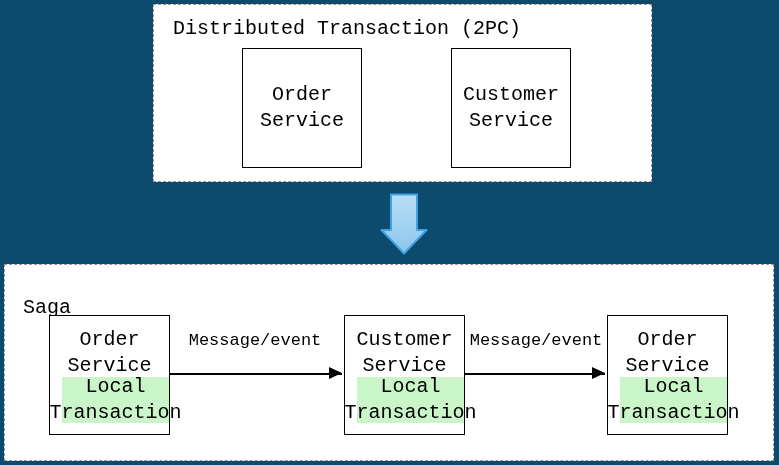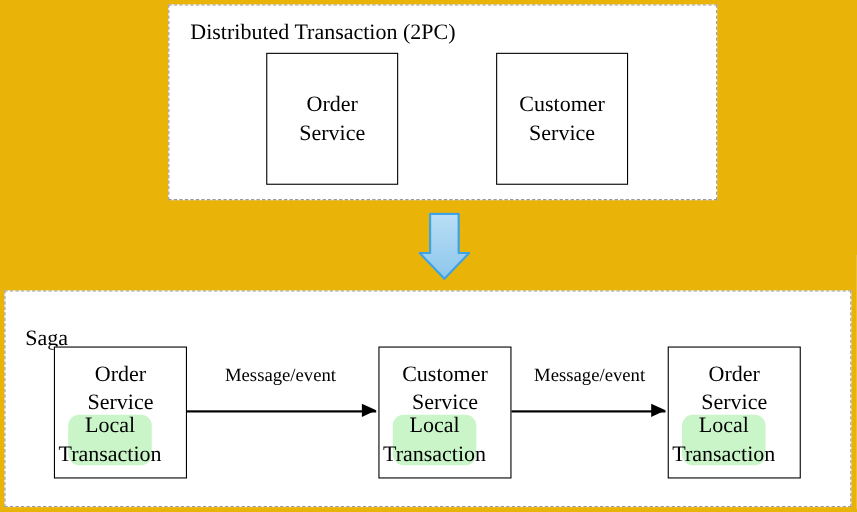--- a/index.html
+++ b/index.html
@@ -1,21 +1,21 @@
 <!DOCTYPE html>
 <html style="--box-border: #000000; --group-border: #999999; --arrow-color: #000000; --local-transaction-bg: #c9f5c9; --down-arrow-fill-light: #b9def5; --down-arrow-fill-dark: #8cc6ec; --down-arrow-stroke: #3da3e2;"><head>
 <meta charset="utf-8">
 <style>
   html, body { margin: 0; padding: 0; background: #fff; }
   .canvas {
     position: relative;
     width: 779px;
     height: 465px;
-    background: #eab308;
-    font-family: Liberation Serif, serif;
+    background: #0c4a6e;
+    font-family: Liberation Mono, monospace;
     color: #000;
     overflow: hidden;
   }
   .group {
     position: absolute;
     border: 1px dashed var(--group-border, #999999);
     background: #fff;
     box-sizing: border-box;
   }
   .group-title {
@@ -47,27 +47,26 @@
   .svc-name {
     position: absolute;
     top: 11px;
     left: 0;
     right: 0;
   }
   .local-box {
     position: absolute;
     left: 12px;
     top: 61px;
-    width: 76px;
+    width: 107px;
     height: 46px;
     background: var(--local-transaction-bg, #c9f5c9);
     display: flex;
     align-items: center;
     justify-content: center;
-    border-radius: 10px;
   }
   .msg-arrow {
     position: absolute;
     height: 0;
     border-top: 2px solid var(--arrow-color, #000000);
   }
   .msg-arrow .head {
     position: absolute;
     right: 0;
     top: -8px;

